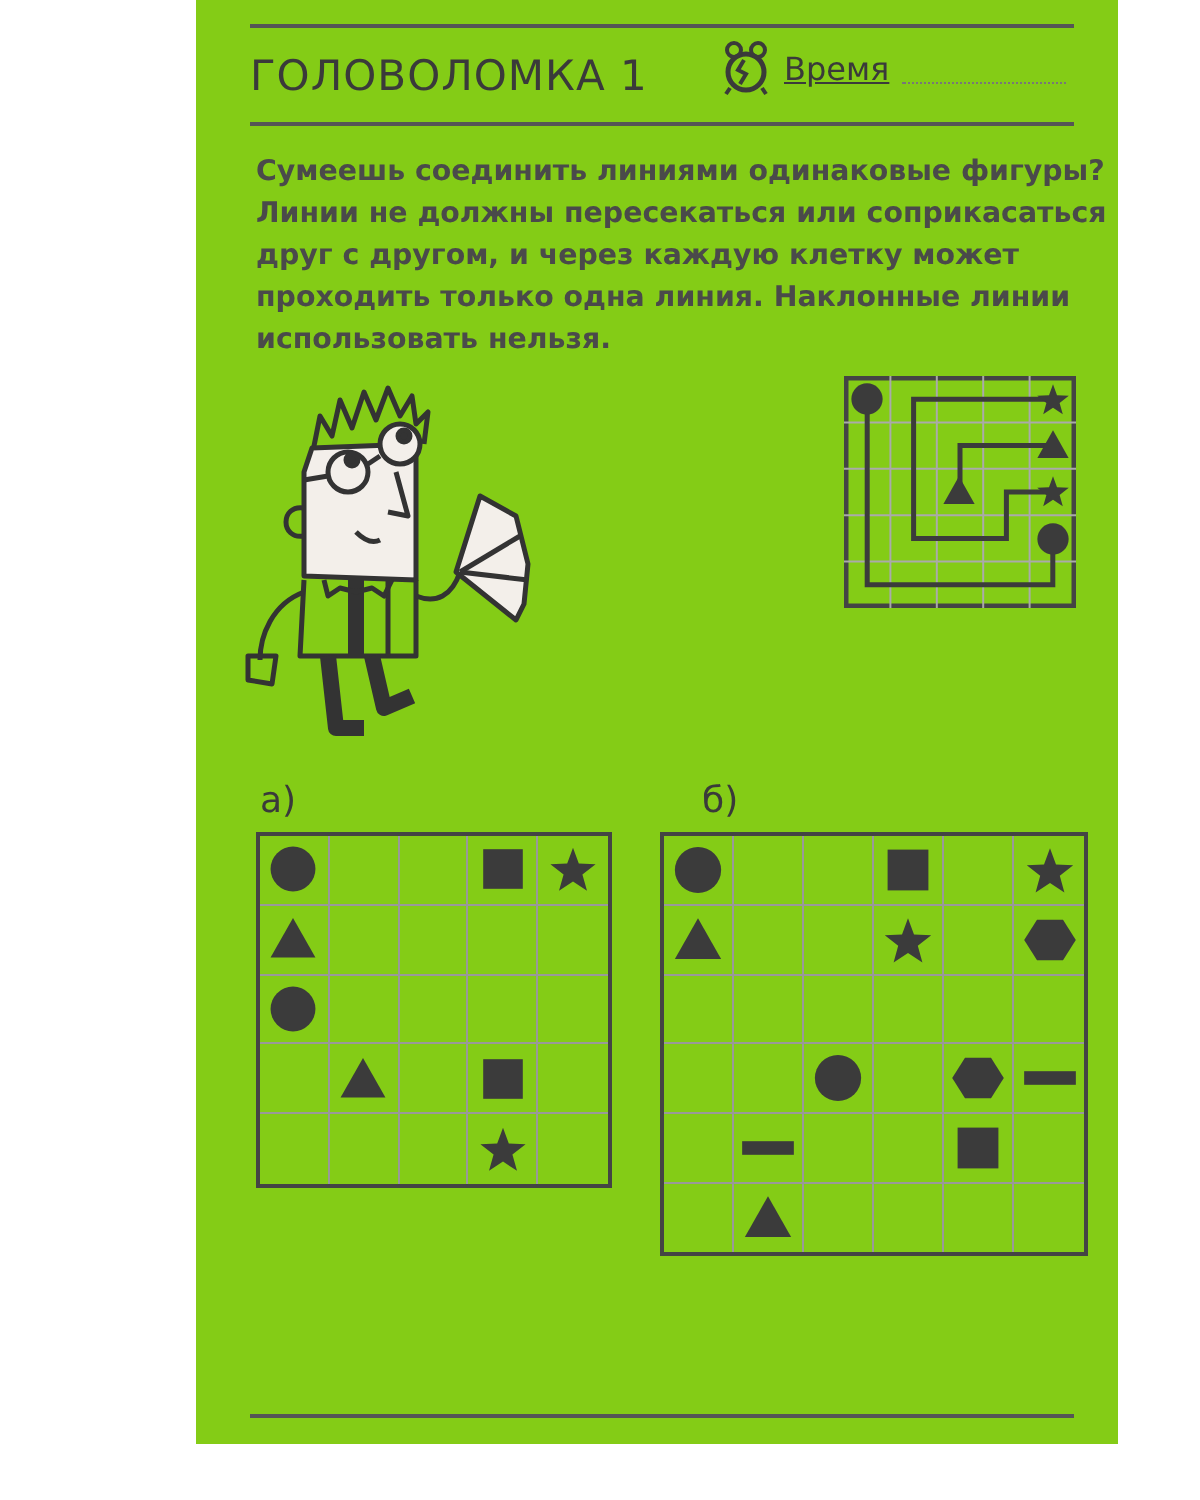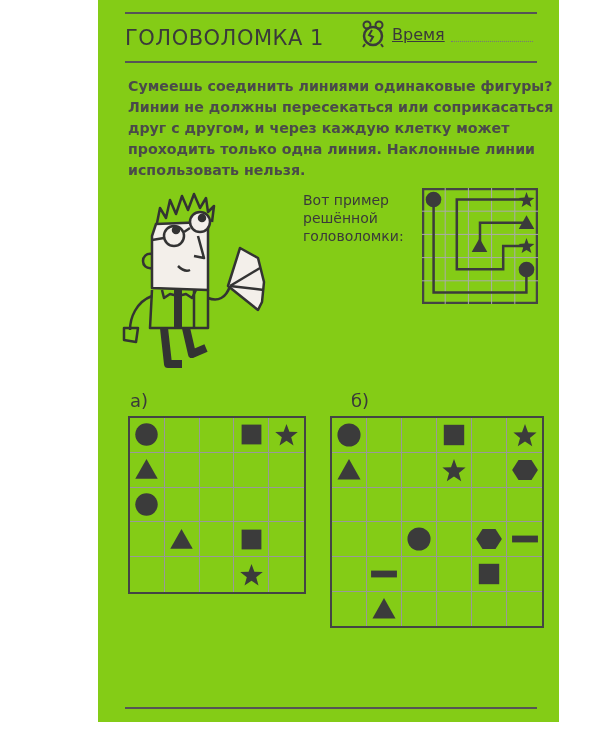--- a/index.html
+++ b/index.html
@@ -78,25 +78,20 @@
         <path d="M120 108 L132 70 L150 80 L156 104 L154 124 L150 132 Z" fill="#f3efea"></path>
         <line x1="122" y1="108" x2="152" y2="90"></line>
         <line x1="122" y1="108" x2="156" y2="112"></line>
 
         <path d="M56 150 L60 186 L74 186" stroke-width="8"></path>
         <path d="M78 150 L84 176 L98 170" stroke-width="8"></path>
       </g>
     </svg>
   </div>
 
-  <div class="example-label">
-    <div>Вот пример</div>
-    <div>решённой</div>
-    <div>головоломки:</div>
-  </div>
 
   <div id="example-grid" style="position:absolute;left:324px;top:188px;width:116px;height:116px;">
       <svg width="116" height="116" viewBox="0 0 116 116">
         <rect x="1" y="1" width="114" height="114" fill="none" stroke="#444" stroke-width="2.5"></rect>
         <line x1="23.2" y1="0" x2="23.2" y2="116" stroke="#aaa" stroke-width="1"></line>
         <line x1="0" y1="23.2" x2="116" y2="23.2" stroke="#aaa" stroke-width="1"></line>
         <line x1="46.4" y1="0" x2="46.4" y2="116" stroke="#aaa" stroke-width="1"></line>
         <line x1="0" y1="46.4" x2="116" y2="46.4" stroke="#aaa" stroke-width="1"></line>
         <line x1="69.6" y1="0" x2="69.6" y2="116" stroke="#aaa" stroke-width="1"></line>
         <line x1="0" y1="69.6" x2="116" y2="69.6" stroke="#aaa" stroke-width="1"></line>

